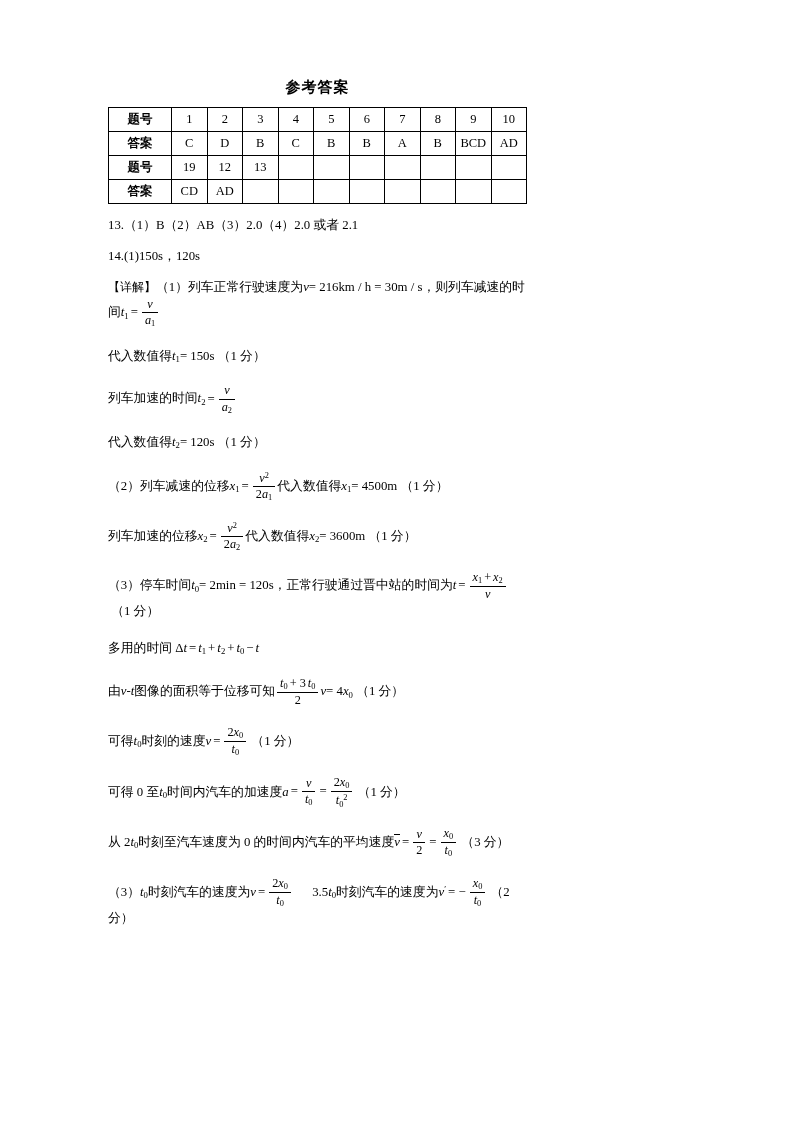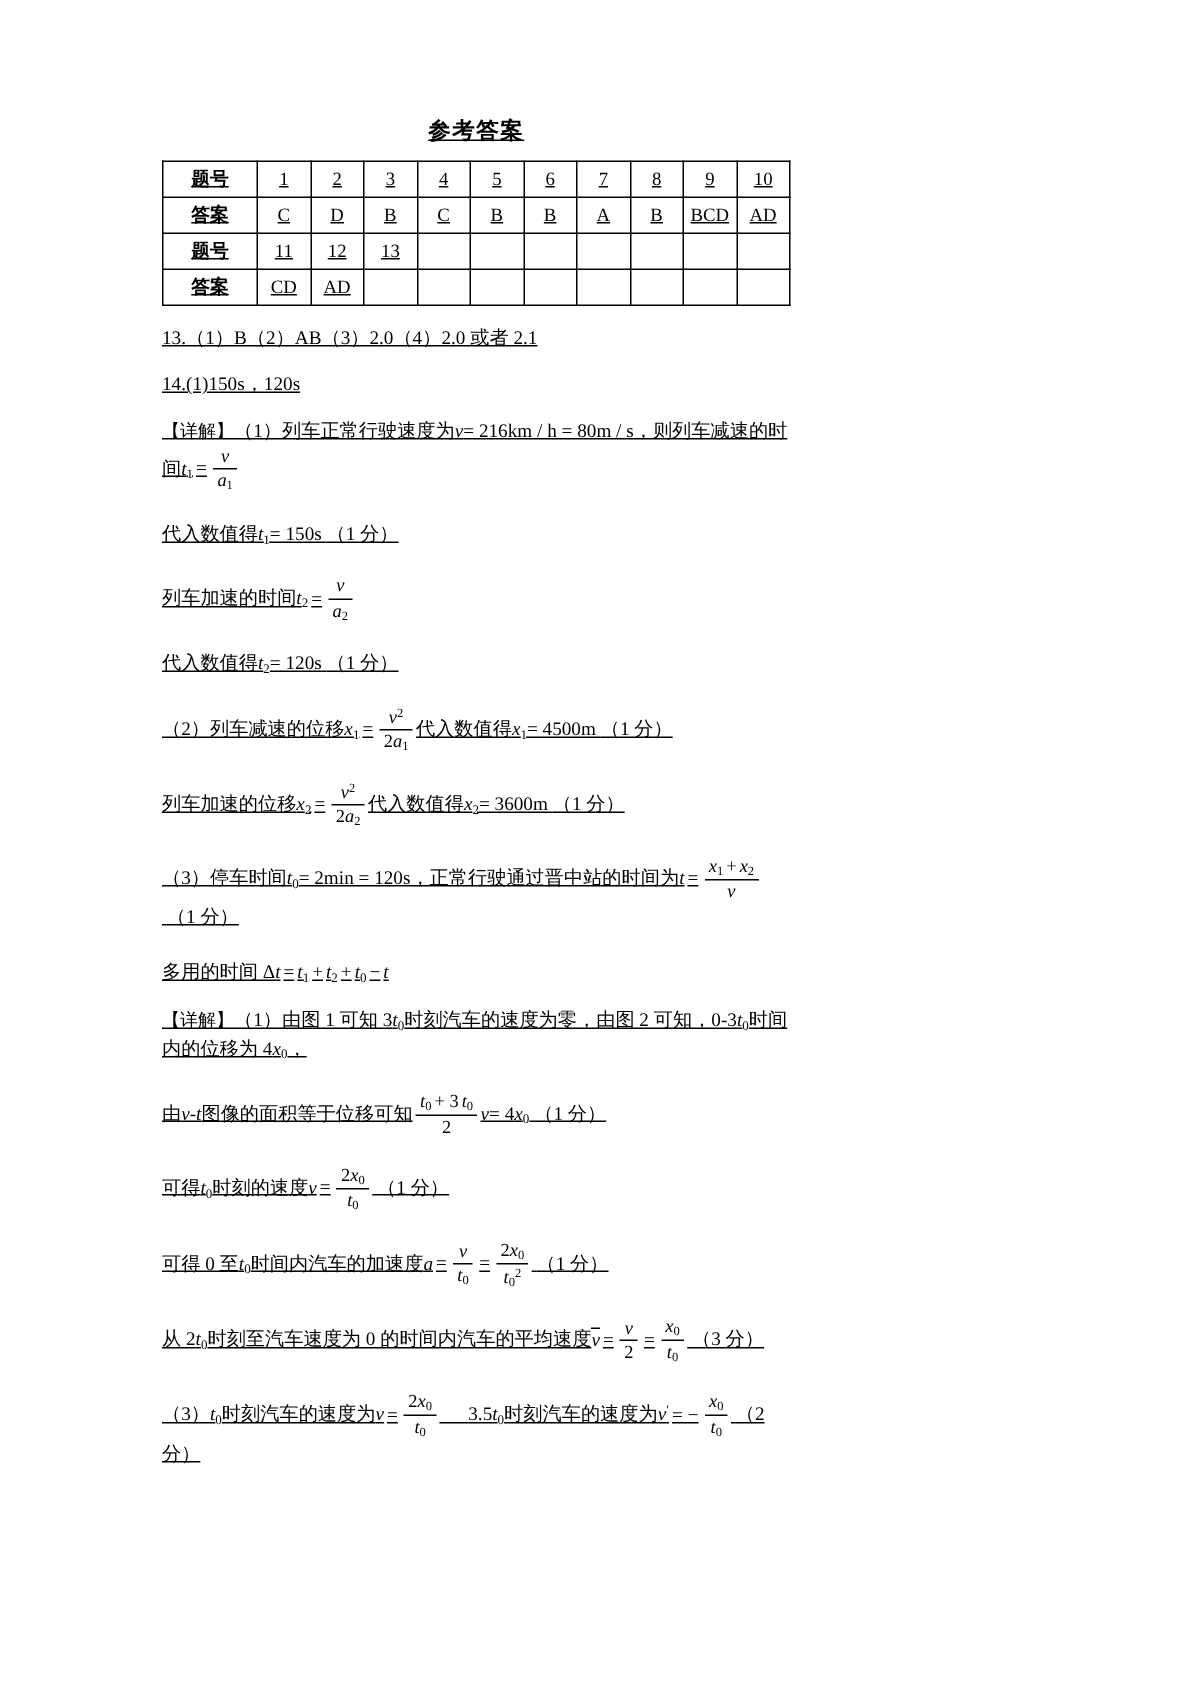--- a/index.html
+++ b/index.html
@@ -12,21 +12,20 @@
     height: 1123px;
     font-family: "Liberation Serif", serif;
     color: #000000;
   }
   .page {
     position: relative;
     width: 635px;
     height: 1123px;
     box-sizing: border-box;
     padding: 78px 108px 40px 108px;
-    text-decoration: underline;
   }
   .doc-title {
     text-align: center;
     font-family: "Liberation Sans", sans-serif;
     font-weight: bold;
     font-size: 15px;
     letter-spacing: 1px;
     margin: 0 0 10px 0;
   }
   table.answers {
@@ -133,21 +132,21 @@
         <td>C</td>
         <td>B</td>
         <td>B</td>
         <td>A</td>
         <td>B</td>
         <td>BCD</td>
         <td>AD</td>
       </tr>
       <tr>
         <td class="hdr">题号</td>
-        <td>11</td>
+        <td>19</td>
         <td>12</td>
         <td>13</td>
         <td></td>
         <td></td>
         <td></td>
         <td></td>
         <td></td>
         <td></td>
         <td></td>
       </tr>
@@ -169,21 +168,21 @@
 
   <div class="para">
     <span>13.（1）B（2）AB（3）2.0（4）2.0 或者 2.1</span>
   </div>
 
   <div class="para">
     <span>14.(1)150s，120s</span>
   </div>
 
   <div class="para">
-    <span class="detail-tag">【详解】</span><span>（1）列车正常行驶速度为</span><span class="mi">v</span><span class="mn">= 216km / h = 80m / s</span><span>，则列车减速的时间</span><span class="mi">t</span><span class="sub-n">1</span><span class="mo">=</span><span class="frac"><span class="num mi">v</span><span class="den"><span class="mi">a</span><span class="sub-n">1</span></span></span>
+    <span class="detail-tag">【详解】</span><span>（1）列车正常行驶速度为</span><span class="mi">v</span><span class="mn">= 216km / h = 30m / s</span><span>，则列车减速的时间</span><span class="mi">t</span><span class="sub-n">1</span><span class="mo">=</span><span class="frac"><span class="num mi">v</span><span class="den"><span class="mi">a</span><span class="sub-n">1</span></span></span>
   </div>
 
   <div class="para big-gap">
     <span>代入数值得</span><span class="mi">t</span><span class="sub-n">1</span><span class="mn">= 150s</span>&nbsp;<span class="score">（1 分）</span>
   </div>
 
   <div class="para big-gap">
     <span>列车加速的时间</span><span class="mi">t</span><span class="sub-n">2</span><span class="mo">=</span><span class="frac"><span class="num mi">v</span><span class="den"><span class="mi">a</span><span class="sub-n">2</span></span></span>
   </div>
 
@@ -202,23 +201,20 @@
   <div class="para big-gap">
     <span>（3）停车时间</span><span class="mi">t</span><span class="sub-n">0</span><span class="mn">= 2min = 120s</span><span>，正常行驶通过晋中站的时间为</span><span class="mi">t</span><span class="mo">=</span><span class="frac"><span class="num"><span class="mi">x</span><span class="sub-n">1</span><span class="mo">+</span><span class="mi">x</span><span class="sub-n">2</span></span><span class="den mi">v</span></span>&nbsp;<span class="score">（1 分）</span>
   </div>
 
   <div class="para big-gap">
     <span>多用的时间 Δ</span><span class="mi">t</span><span class="mo">=</span><span class="mi">t</span><span class="sub-n">1</span><span class="mo">+</span><span class="mi">t</span><span class="sub-n">2</span><span class="mo">+</span><span class="mi">t</span><span class="sub-n">0</span><span class="mo">−</span><span class="mi">t</span>
   </div>
 
 
 
-  <div class="para">
-    <span class="detail-tag">【详解】</span><span>（1）由图 1 可知 3</span><span class="mi">t</span><span class="sub-n">0</span><span>时刻汽车的速度为零，由图 2 可知，0-3</span><span class="mi">t</span><span class="sub-n">0</span><span>时间内的位移为 4</span><span class="mi">x</span><span class="sub-n">0</span><span>，</span>
-  </div>
 
 
   <div class="para big-gap">
     <span>由</span><span class="mi">v-t</span><span>图像的面积等于位移可知</span><span class="frac"><span class="num"><span class="mi">t</span><span class="sub-n">0</span><span class="mo">+ 3</span><span class="mi">t</span><span class="sub-n">0</span></span><span class="den mn">2</span></span><span class="mi">v</span><span class="mn">= 4</span><span class="mi">x</span><span class="sub-n">0</span>&nbsp;<span class="score">（1 分）</span>
   </div>
 
   <div class="para big-gap">
     <span>可得</span><span class="mi">t</span><span class="sub-n">0</span><span>时刻的速度</span><span class="mi">v</span><span class="mo">=</span><span class="frac"><span class="num"><span class="mn">2</span><span class="mi">x</span><span class="sub-n">0</span></span><span class="den"><span class="mi">t</span><span class="sub-n">0</span></span></span>&nbsp;<span class="score">（1 分）</span>
   </div>
 

